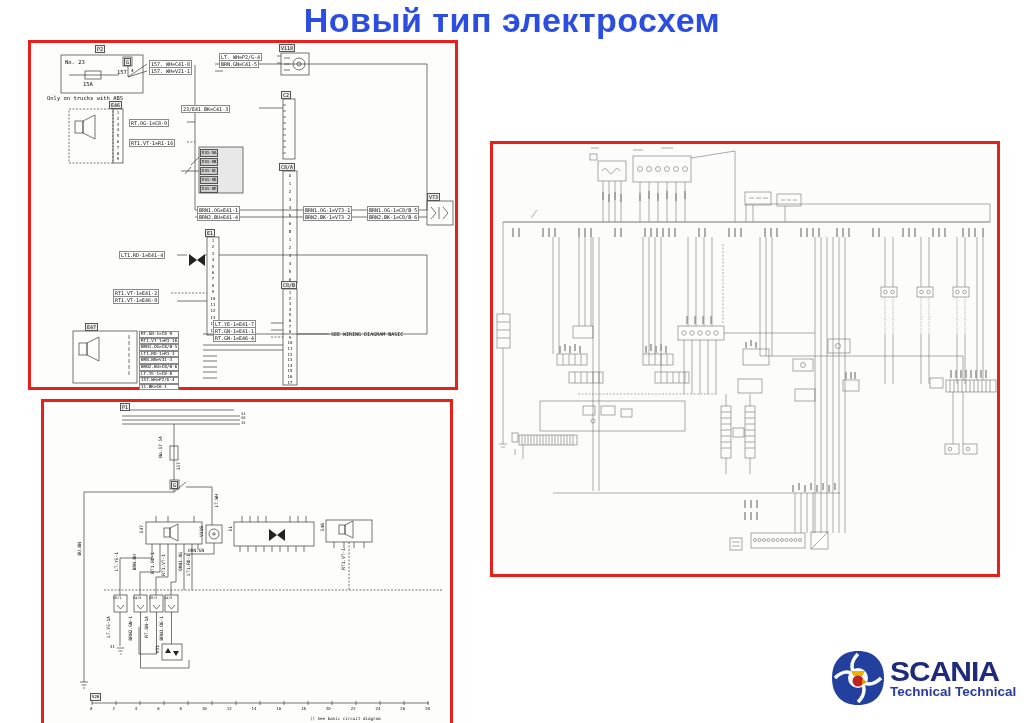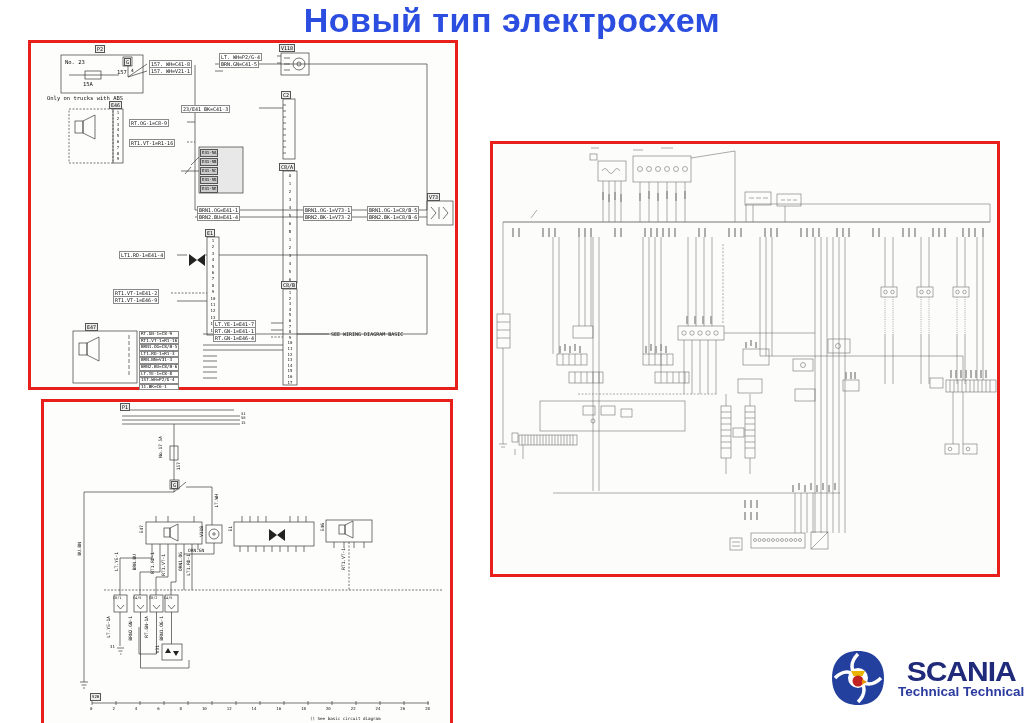--- a/index.html
+++ b/index.html
@@ -25,21 +25,21 @@
   .pins span{display:block;}
   .wlist{position:absolute;z-index:3;}
   .wlist span{display:block;border:1px solid #8a8a8a;background:#fff;font-size:4.3px;line-height:4.6px;
         padding:0 1px;font-family:"DejaVu Sans Mono",monospace;white-space:nowrap;}
   .grid{position:absolute;z-index:3;}
   .grid span{display:block;border:1px solid #555;background:#ccc;font-size:4px;line-height:6px;
         padding:0 1px;font-family:"DejaVu Sans Mono",monospace;white-space:nowrap;margin-bottom:1px;}
   .ruler{position:absolute;display:flex;justify-content:space-between;z-index:3;}
   .ruler span{font-size:4px;font-family:"DejaVu Sans Mono",monospace;color:#111;}
   #logo{position:absolute;left:830px;top:646px;width:196px;height:64px;display:flex;align-items:center;}
-  #logo .ltext{margin-left:12px;text-align:center;}
+  #logo .ltext{margin-left:4px;}
   #logo .brand{font-size:30px;font-weight:800;color:#1f2a7a;letter-spacing:-1px;line-height:28px;
                transform:scaleY(0.95);}
   #logo .sub{font-size:13.5px;font-weight:bold;color:#2b3a9e;margin-top:-1px;}
 </style>
 </head>
 <body>
 
 <div id="page">
 
   <div id="title">Новый тип электросхем</div>

